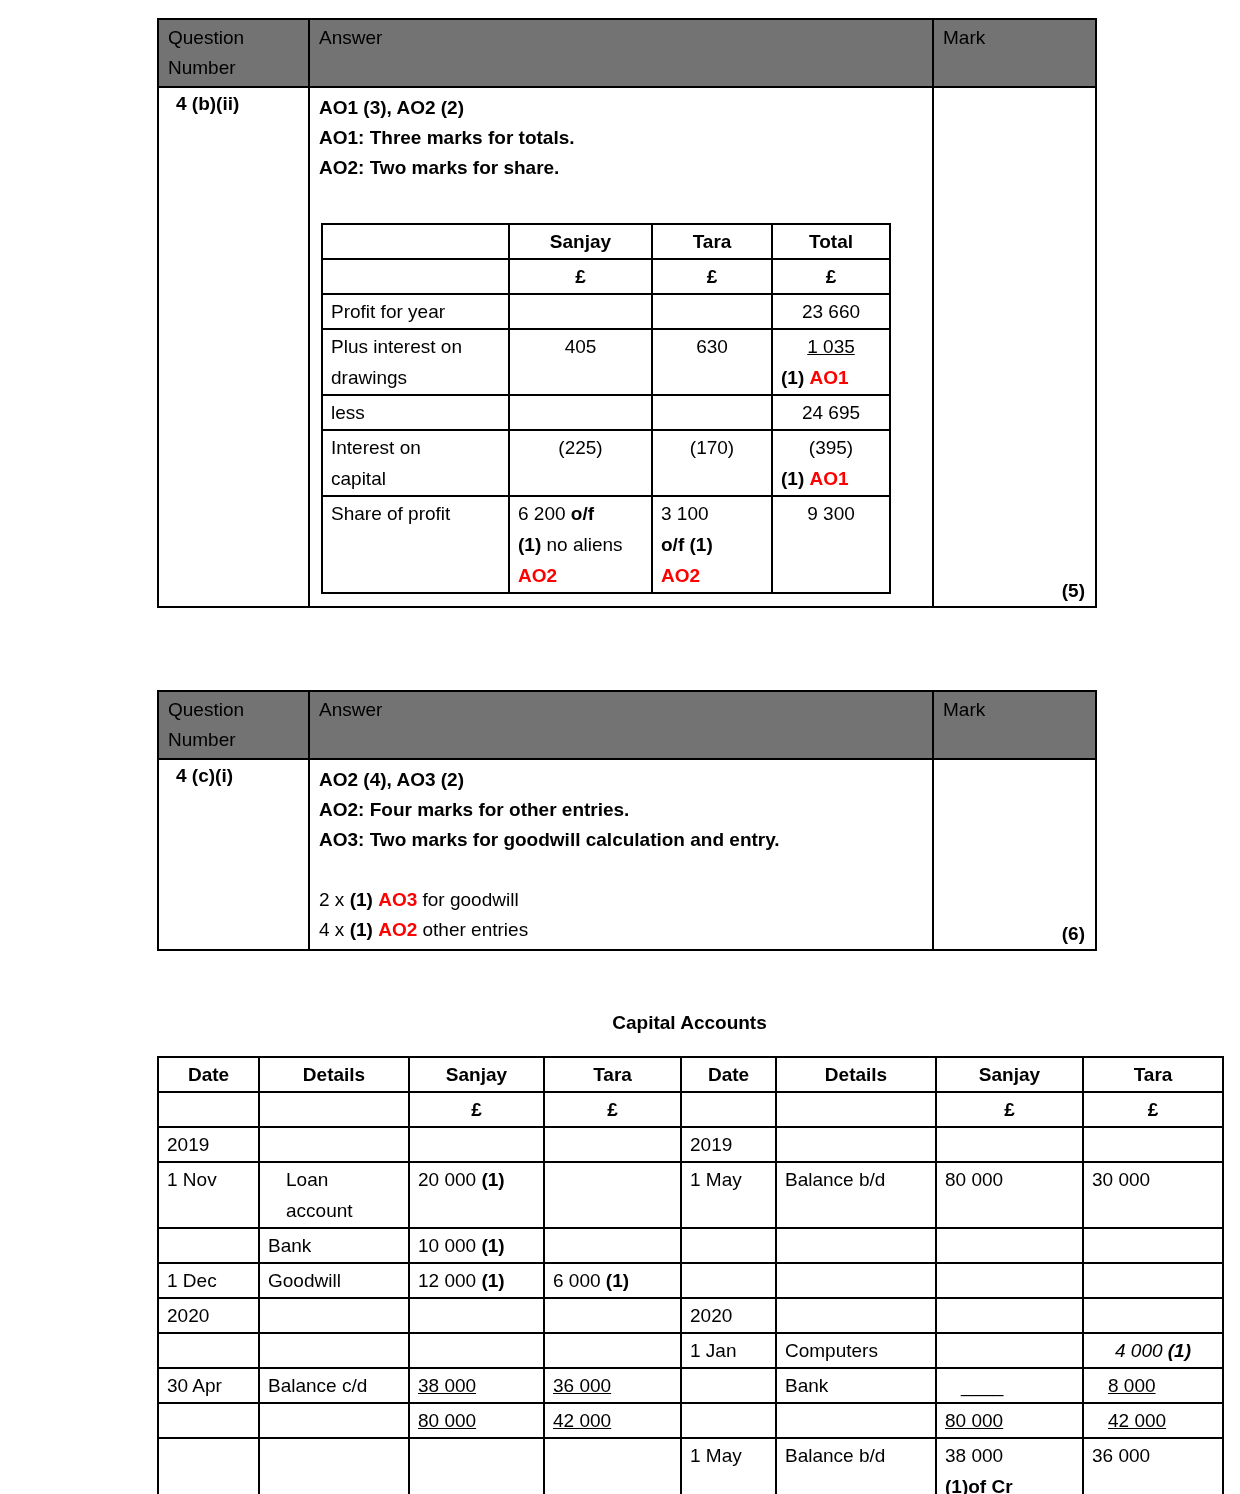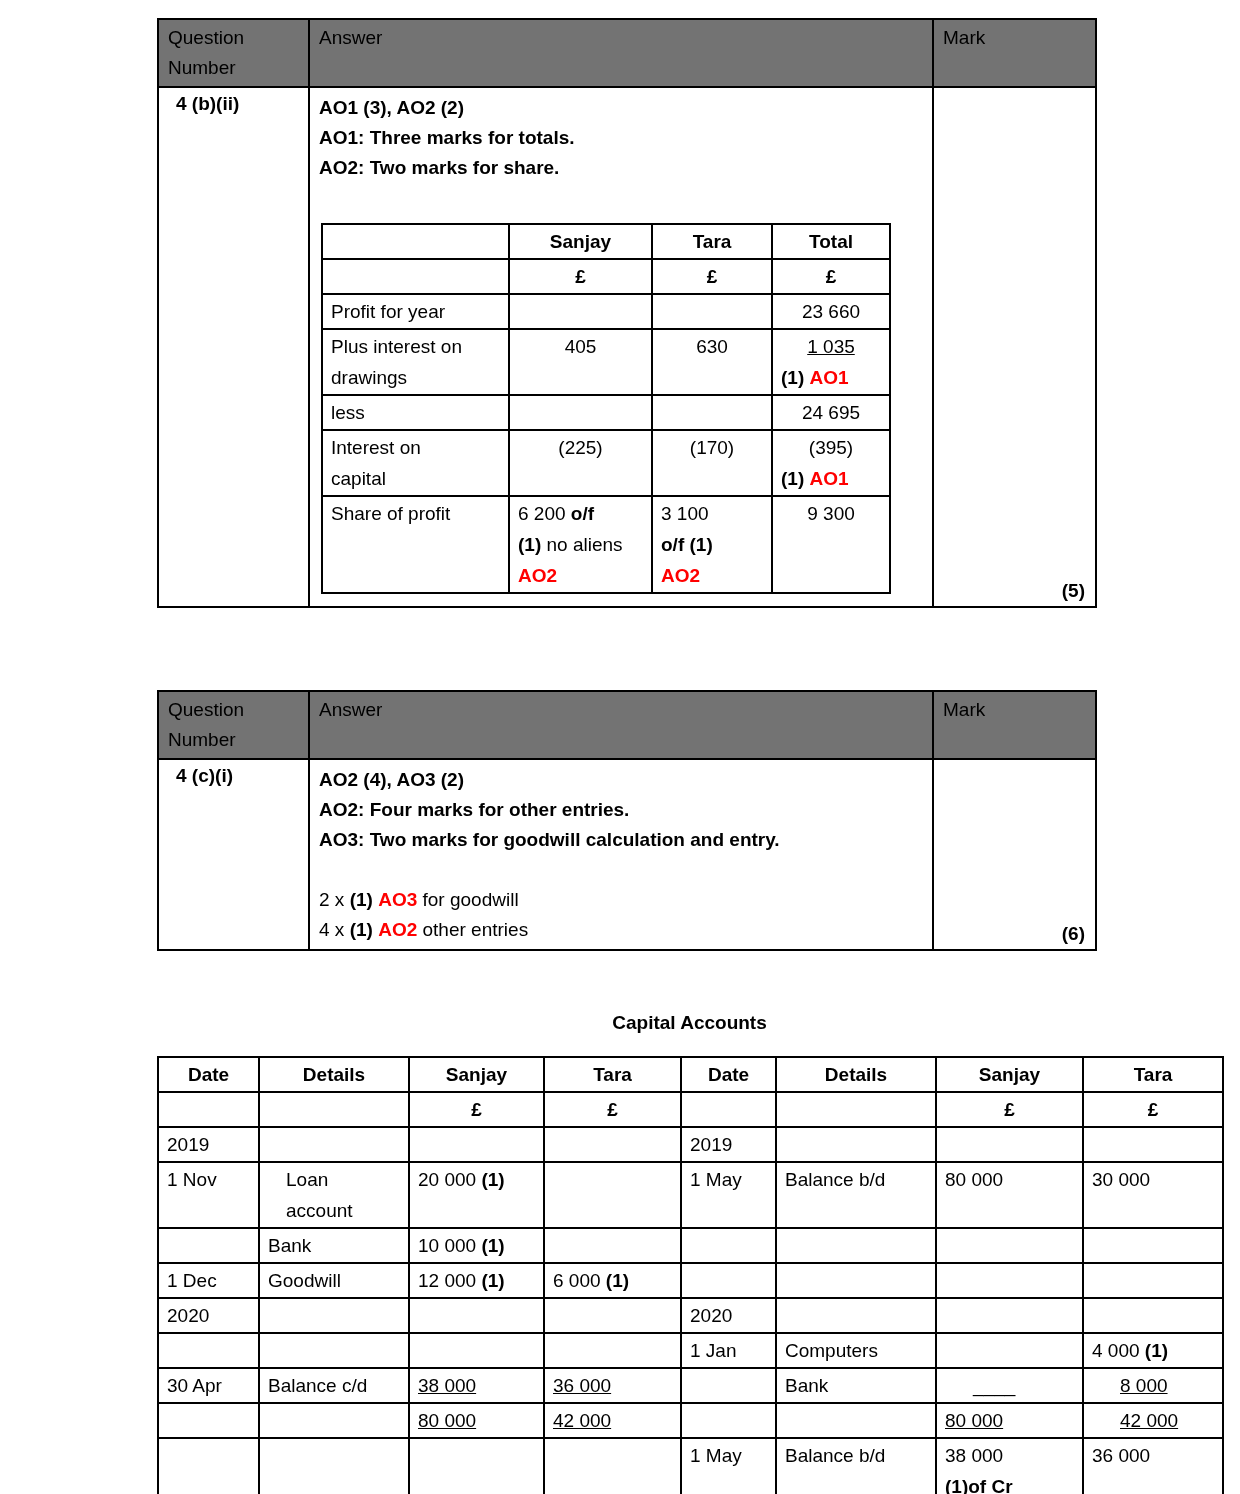--- a/index.html
+++ b/index.html
@@ -8,21 +8,21 @@
     width:1240px; height:1494px; position:relative;
     font-family:"Liberation Sans","DejaVu Sans",sans-serif;
     font-size:19px; color:#000;
   }
   table { border-collapse:collapse; table-layout:fixed; }
   td { border:2px solid #000; vertical-align:top; }
   .b { font-weight:bold; }
   .red { color:#ff0000; font-weight:bold; }
   .u { text-decoration:underline; }
   .c { text-align:center; }
-  .r { text-align:left; }
+  .r { text-align:center;font-style:italic; }
 
   
   .ms { position:absolute; left:157px; width:938px; }
   .ms1 { top:18px; }
   .ms2 { top:690px; }
   .w-qn { width:151px; } .w-ans { width:624px; } .w-mk { width:163px; }
   .ms td.hd { background:#737373; height:66px; padding:3px 9px; line-height:30px; }
   .ms td.qn { padding:5px 17px; font-weight:bold; }
   .ms td.ans { padding:5px 9px 4px 9px; }
   .ms td.mk { vertical-align:bottom; text-align:right; padding:4px 10px; font-weight:bold; }
@@ -33,21 +33,21 @@
   
   .calc { width:568px; margin:40px 0 8px 2px; }
   .calc td { padding:1px 8px; line-height:31px; }
   .narrow { max-width:135px; }
 
   
   .cap-title { position:absolute; left:157px; top:1012px; width:1065px;
                text-align:center; font-weight:bold; }
   .cap { position:absolute; left:157px; top:1056px; width:1065px; }
   .cap td { padding:1px 8px; line-height:31px; height:33px; }
-  .cap .ind { padding-left:36px; }
+  .cap .ind { padding-left:24px; }
   .narrow70 { max-width:72px;margin-left:18px; }
 </style>
 </head>
 <body>
 
 <table class="ms ms1">
   <colgroup>
       <col class="w-qn">
       <col class="w-ans">
       <col class="w-mk">

